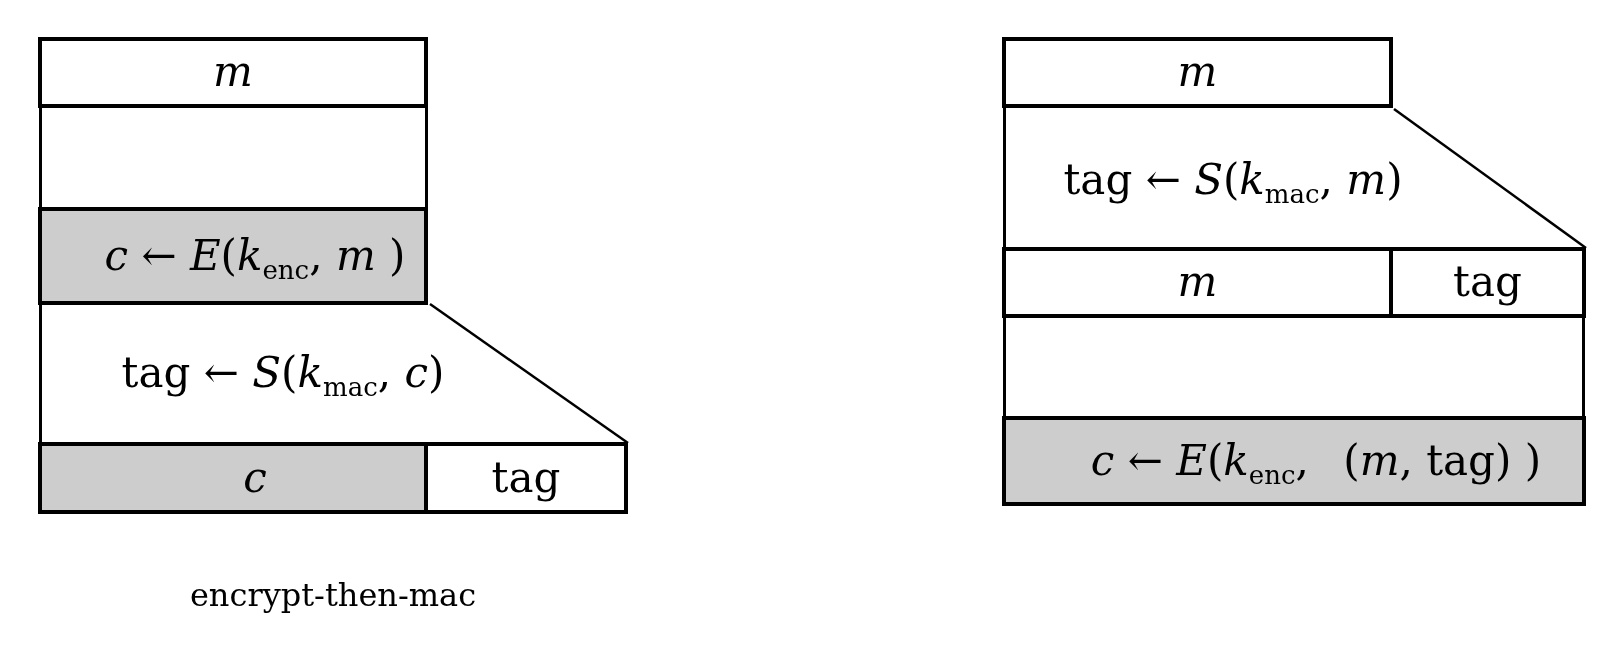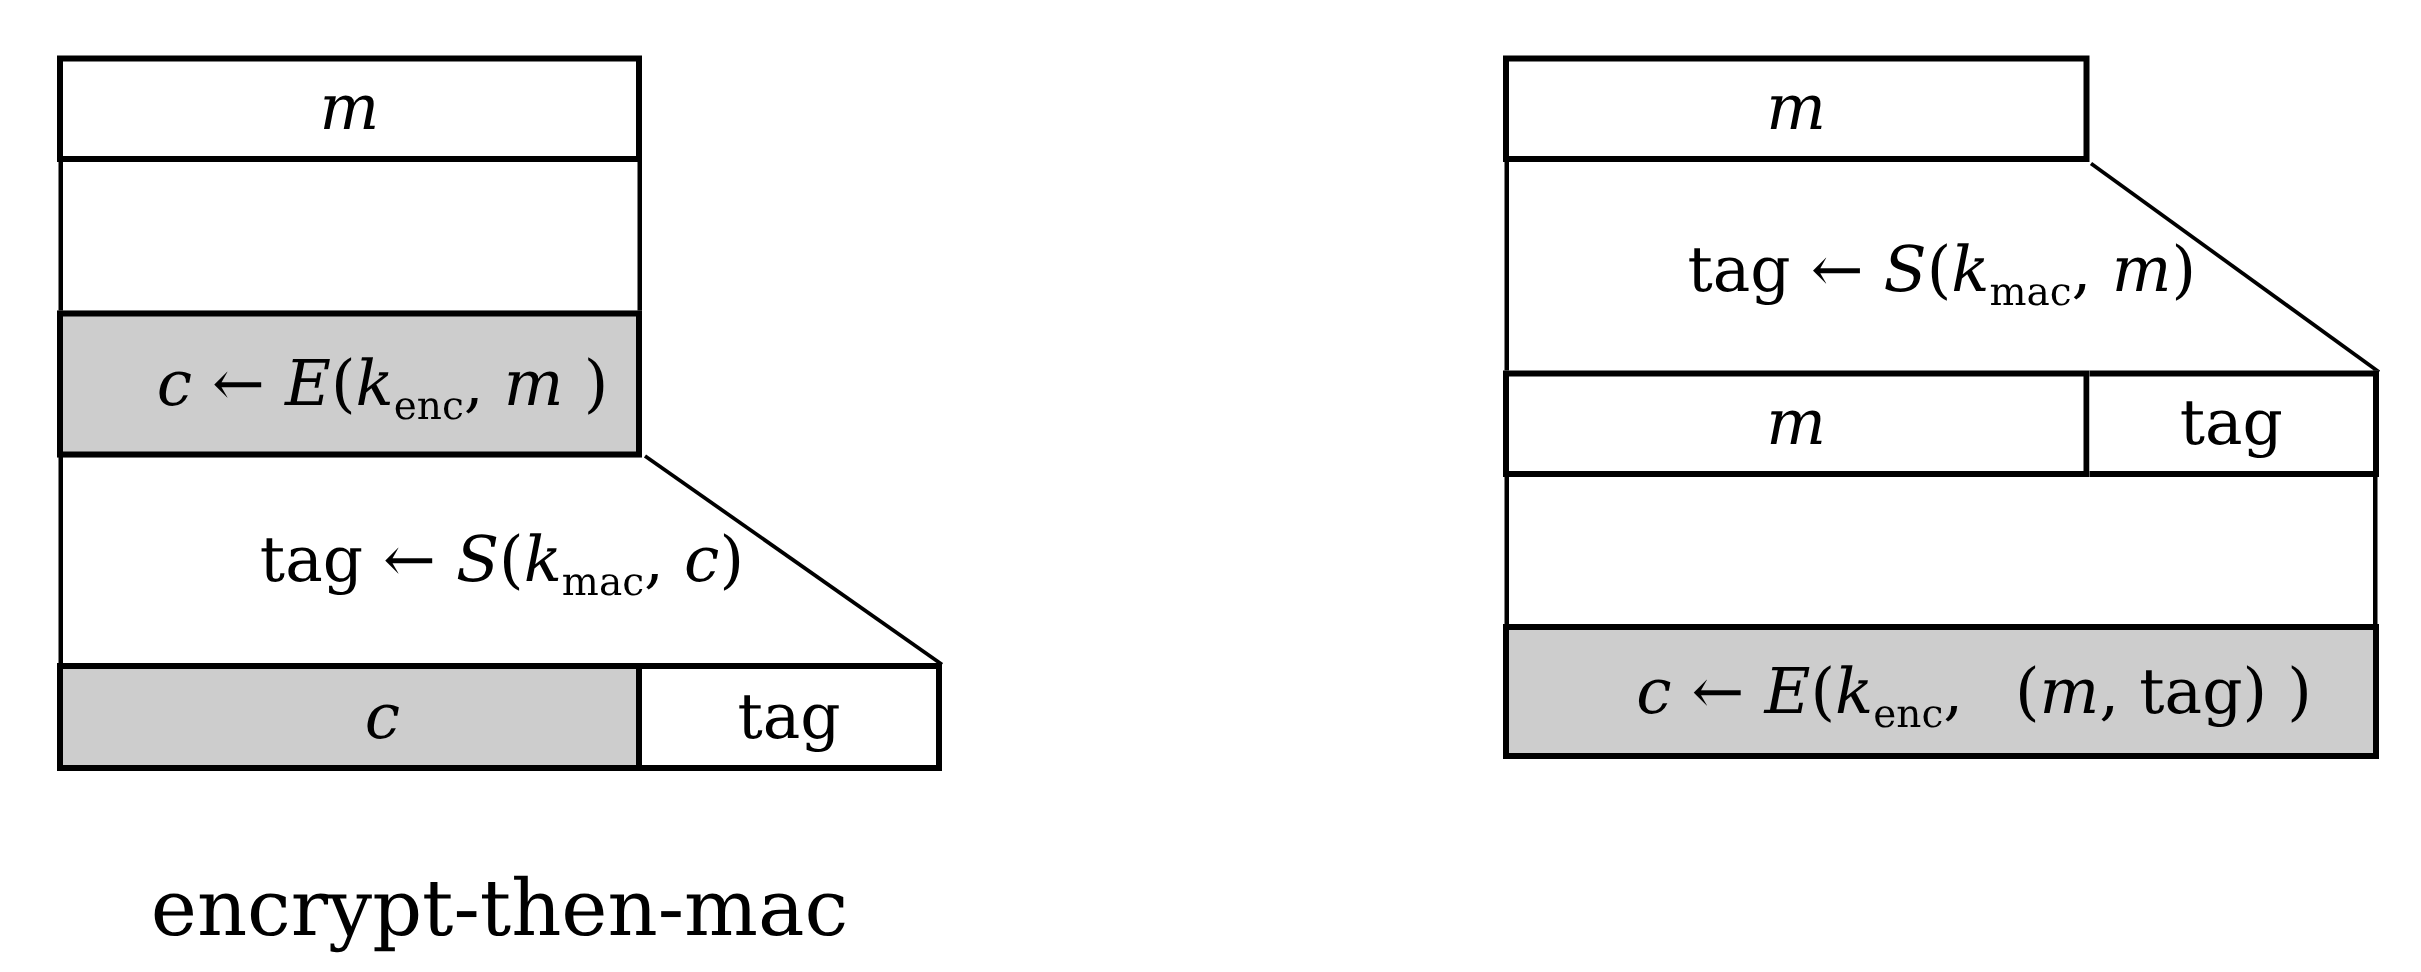--- a/index.html
+++ b/index.html
@@ -51,26 +51,26 @@
   }
   .formula .f-i { font-style: italic; }
   .formula .f-r { font-style: normal; }
   .formula sub.f-s {
     font-style: normal;
     font-size: 0.62em;
     line-height: 0;
   }
   .free {
     position: absolute;
-    text-align: right;
+    text-align: center;
   }
   .label {
     position: absolute;
     text-align: center;
-    font-size: 52px;
+    font-size: 32px;
     line-height: 1.1;
   }
 </style>
 </head>
 <body>
 
 <div class="canvas">
 
   <svg class="overlay" viewBox="0 0 1614 648">
     <line x1="430" y1="304" x2="628" y2="443" stroke="#000" stroke-width="2.5"></line>
@@ -83,21 +83,21 @@
 
   <div class="vline" style="left:39px; top:106px; height:103px;"></div>
   <div class="vline" style="left:425px; top:106px; height:103px;"></div>
 
   <div class="box gray" style="left:38px; top:207px; width:390px; height:98px;">
     <div class="formula"><span class="f-i">c</span><span class="f-r"> ← </span><span class="f-i">E</span><span class="f-r">(</span><span class="f-i">k</span><sub class="f-s">enc</sub><span class="f-r">, </span><span class="f-i">m</span><span class="f-r"> )</span></div>
   </div>
 
   <div class="vline" style="left:39px; top:303px; height:141px;"></div>
 
-  <div class="formula free" style="left:38px; top:349px; width:458px;"><span class="f-r">tag</span><span class="f-r"> ← </span><span class="f-i">S</span><span class="f-r">(</span><span class="f-i">k</span><sub class="f-s">mac</sub><span class="f-r">, </span><span class="f-i">c</span><span class="f-r">)</span></div>
+  <div class="formula free" style="left:54px; top:349px; width:458px;"><span class="f-r">tag</span><span class="f-r"> ← </span><span class="f-i">S</span><span class="f-r">(</span><span class="f-i">k</span><sub class="f-s">mac</sub><span class="f-r">, </span><span class="f-i">c</span><span class="f-r">)</span></div>
 
   <div class="box gray" style="left:38px; top:442px; width:390px; height:72px;">
     <div class="formula"><span class="f-i">c</span></div>
   </div>
   <div class="box noleft" style="left:428px; top:442px; width:200px; height:72px;">
     <div class="formula"><span class="f-r">tag</span></div>
   </div>
 
   <div class="label" style="left:83px; top:578px; width:500px;">encrypt-then-mac</div>
 

